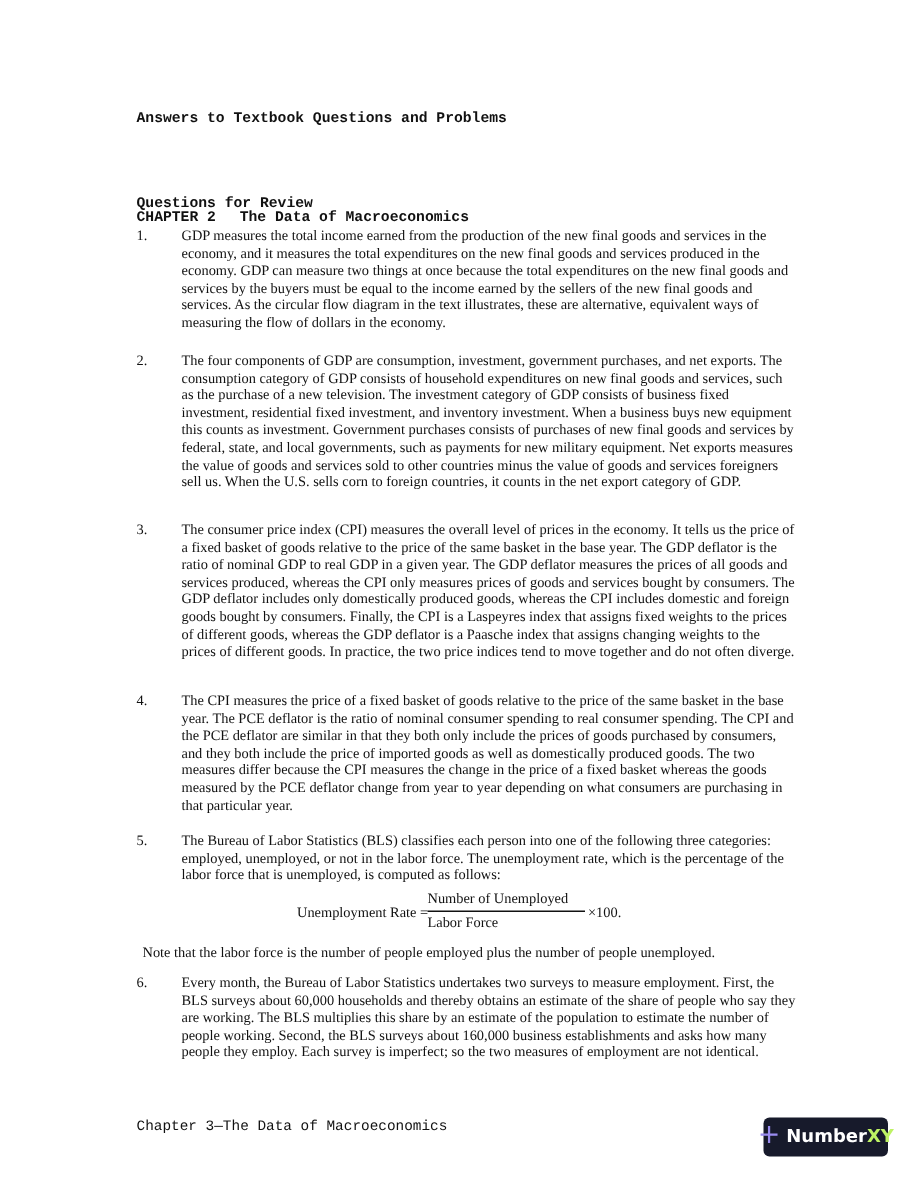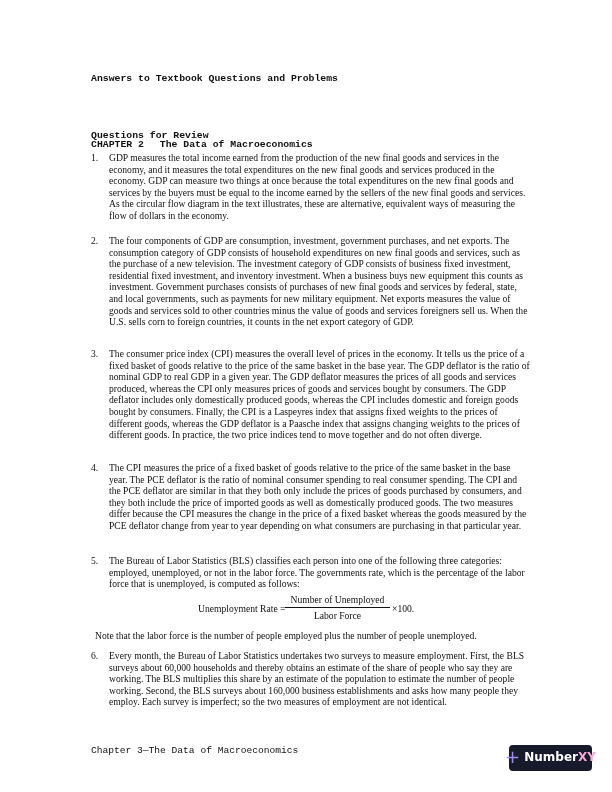--- a/index.html
+++ b/index.html
@@ -8,36 +8,36 @@
       font-family: "Liberation Serif", serif; color: #111; font-size: 9.6px; line-height: 11.6px;
     }
     .abs { position: absolute; font-family: Liberation Mono, monospace; }
     .bold { font-weight: bold; }
     #doc-title { left: 91px; top: 73px; font-size: 9.8px; }
     #chapter-title { left: 91px; top: 107px; font-size: 9.8px; margin-top: 32px; }
     #chapter-title .num { margin-right: 10px; }
     #section-title { left: 91px; top: 130px; font-size: 9.8px; }
     .item { position: absolute; left: 91px; width: 440px; }
     .item .n { position: absolute; left: 0; top: 0; }
-    .item .t { margin-left: 18px; text-align: left; }
+    .item .t { margin-left: 30px; text-align: left; }
     .formula { position: absolute; left: 197px; top: 594px; height: 30px; white-space: nowrap; }
     .formula .lhs { position: absolute; left: 1px; top: 9px; }
-    .formula .frac { position: absolute; left: 88px; top: 0; text-align: center; width: 105px; }
+    .formula .frac { position: absolute; left: 88px; top: 0; width: 105px; }
     .formula .num { display: block; border-bottom: 0.8px solid #111; padding-bottom: 1px; }
     .formula .den { display: block; padding-top: 2px; }
     .formula .mult { position: absolute; left: 195px; top: 9px; }
     .note { position: absolute; left: 95px; top: 630px; }
     #footer { left: 91px; top: 745px; font-size: 9.6px; }
     #badge {
       left: 509px; top: 745px; width: 83px; height: 26px; background: #171a2b; border-radius: 4px;
       display: flex; align-items: center; justify-content: center; gap: 4px;
       font-family: "DejaVu Sans", sans-serif; font-weight: bold; font-size: 12px; color: #fff;
     }
     #badge .plus { color: #9a8cf0; font-weight: normal; font-size: 18px; line-height: 18px; margin-top: -2px; }
-    #badge .xy { color: #f9a8d4; }
+    #badge .xy { color: #bef264; }
   </style>
 </head>
 <body>
 
 <div class="abs bold" id="doc-title">Answers to Textbook Questions and Problems</div>
 
 <div class="abs bold" id="chapter-title">
   <span class="num">CHAPTER 2</span>
   <span>The Data of Macroeconomics</span>
 </div>
@@ -59,21 +59,21 @@
   <div class="t">The consumer price index (CPI) measures the overall level of prices in the economy. It tells us the price of a fixed basket of goods relative to the price of the same basket in the base year. The GDP deflator is the ratio of nominal GDP to real GDP in a given year. The GDP deflator measures the prices of all goods and services produced, whereas the CPI only measures prices of goods and services bought by consumers. The GDP deflator includes only domestically produced goods, whereas the CPI includes domestic and foreign goods bought by consumers. Finally, the CPI is a Laspeyres index that assigns fixed weights to the prices of different goods, whereas the GDP deflator is a Paasche index that assigns changing weights to the prices of different goods. In practice, the two price indices tend to move together and do not often diverge.</div>
 </div>
 
 <div class="item" style="top:462px;">
   <span class="n">4.</span>
   <div class="t">The CPI measures the price of a fixed basket of goods relative to the price of the same basket in the base year. The PCE deflator is the ratio of nominal consumer spending to real consumer spending. The CPI and the PCE deflator are similar in that they both only include the prices of goods purchased by consumers, and they both include the price of imported goods as well as domestically produced goods. The two measures differ because the CPI measures the change in the price of a fixed basket whereas the goods measured by the PCE deflator change from year to year depending on what consumers are purchasing in that particular year.</div>
 </div>
 
 <div class="item" style="top:555px;">
   <span class="n">5.</span>
-  <div class="t">The Bureau of Labor Statistics (BLS) classifies each person into one of the following three categories: employed, unemployed, or not in the labor force. The governments rate, which is the percentage of the labor force that is unemployed, is computed as follows:</div>
+  <div class="t">The Bureau of Labor Statistics (BLS) classifies each person into one of the following three categories: employed, unemployed, or not in the labor force. The unemployment rate, which is the percentage of the labor force that is unemployed, is computed as follows:</div>
 </div>
 
 <div class="formula">
   <span class="lhs">Unemployment Rate =</span>
   <span class="frac">
     <span class="num">Number of Unemployed</span>
     <span class="den">Labor Force</span>
   </span>
   <span class="mult">×100.</span>
 </div>

